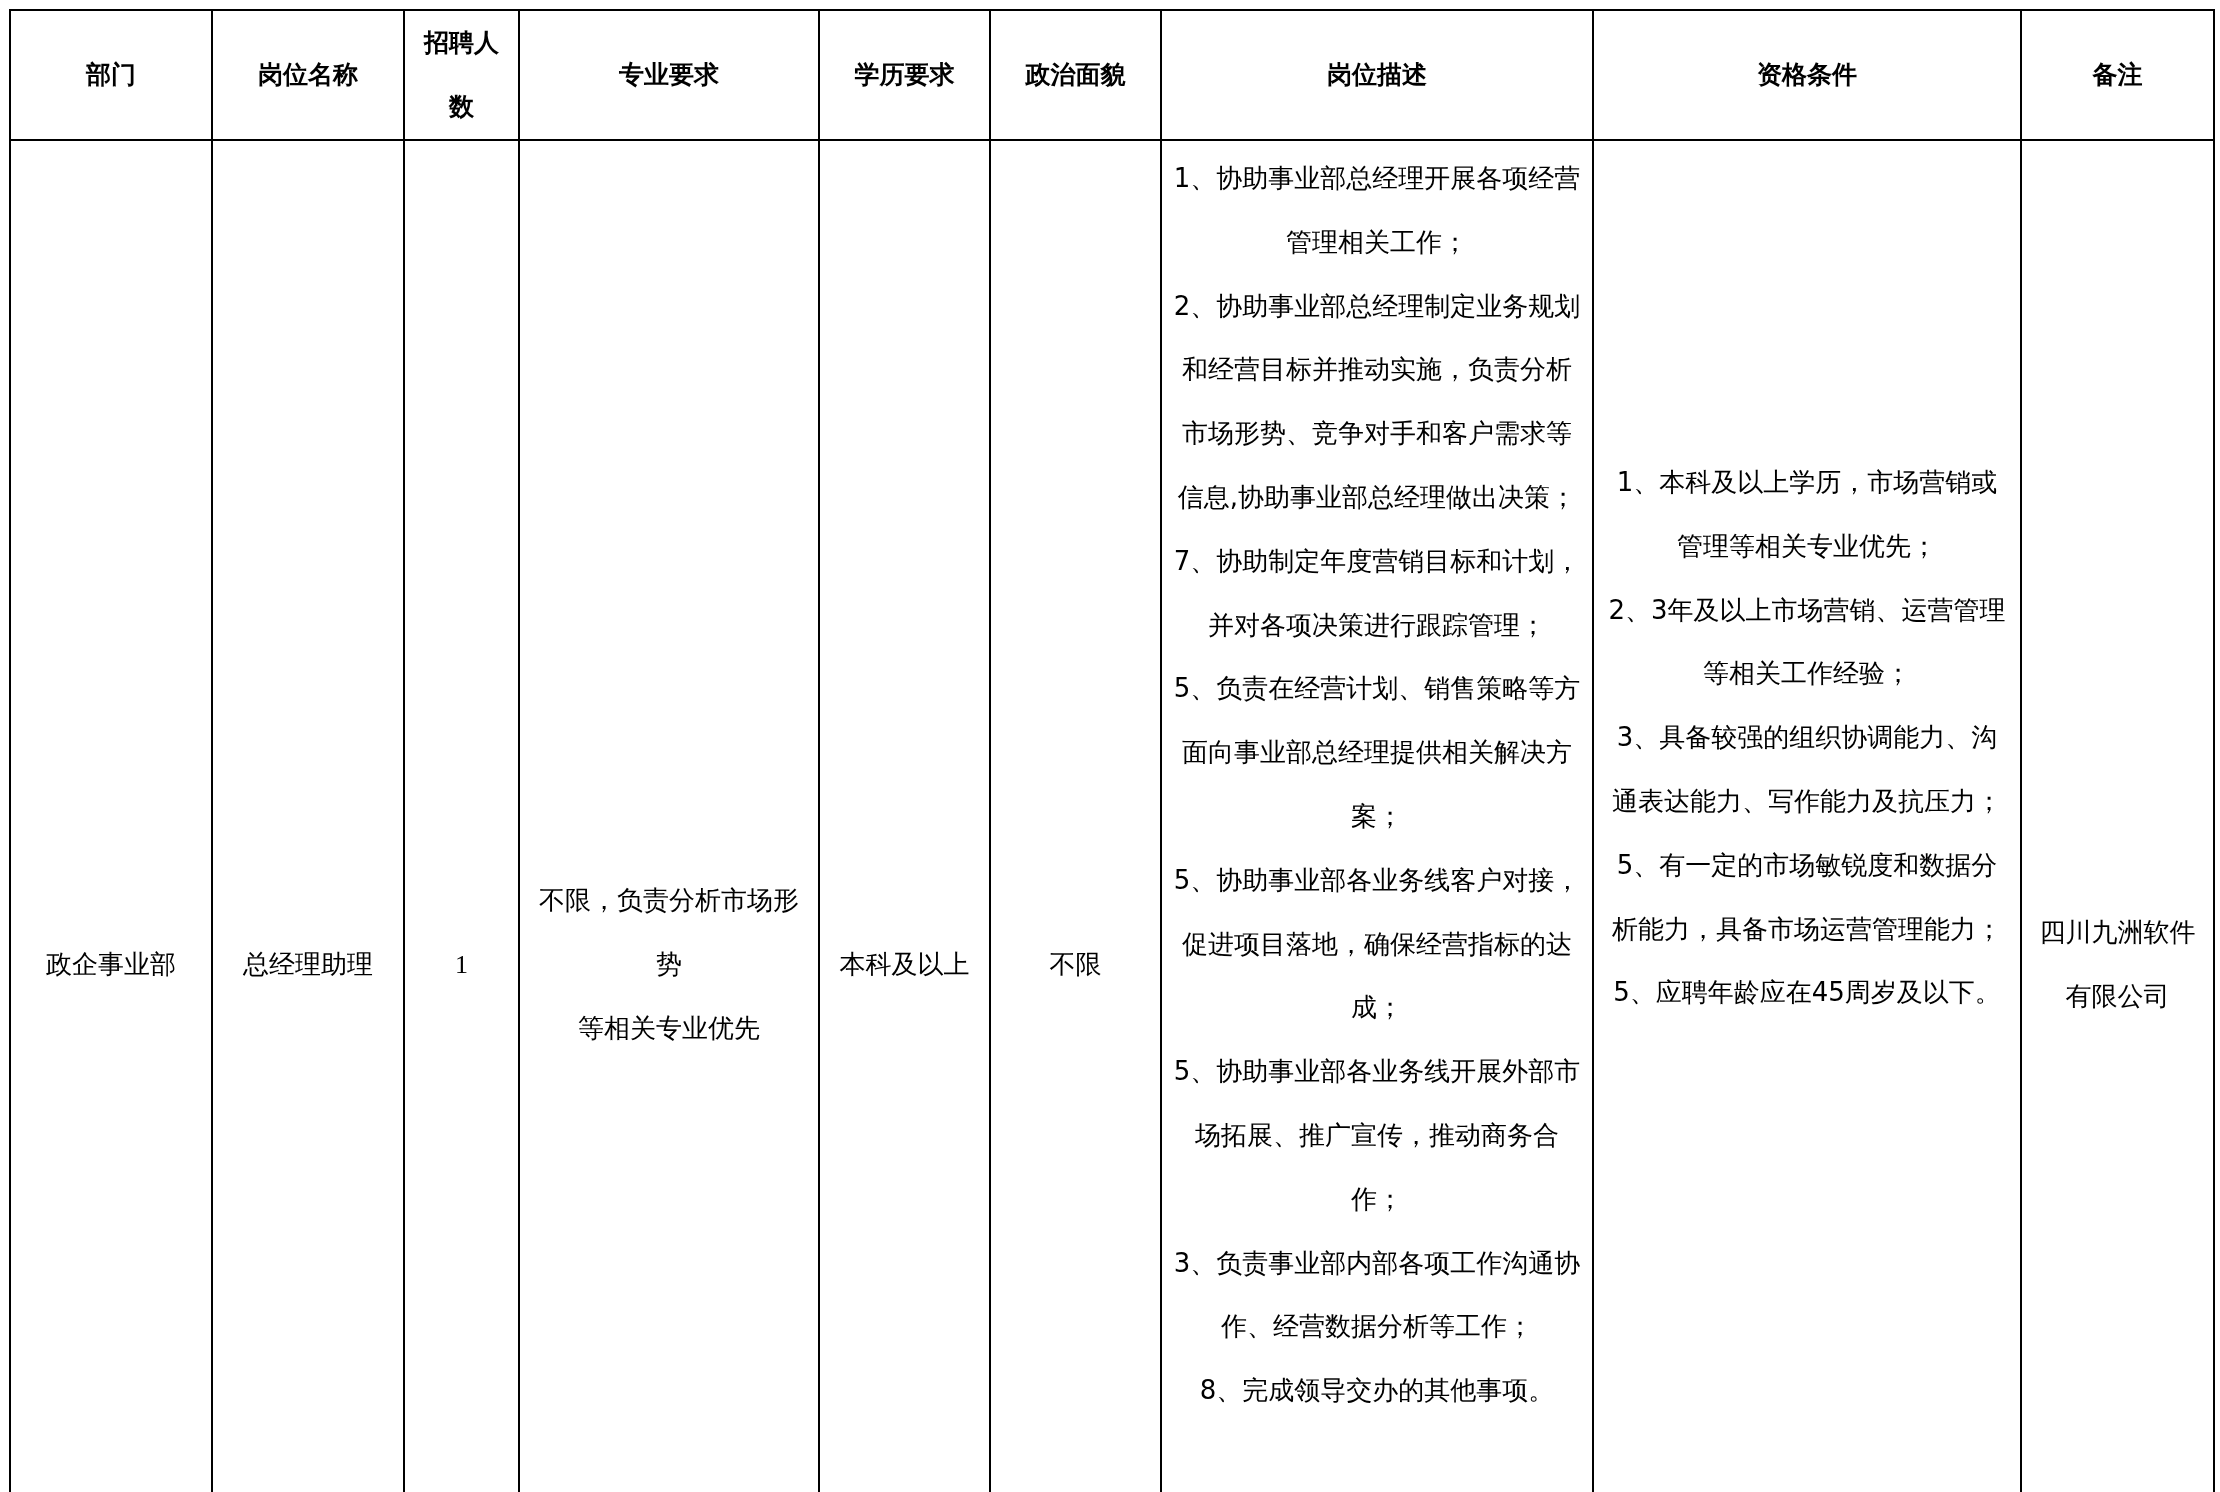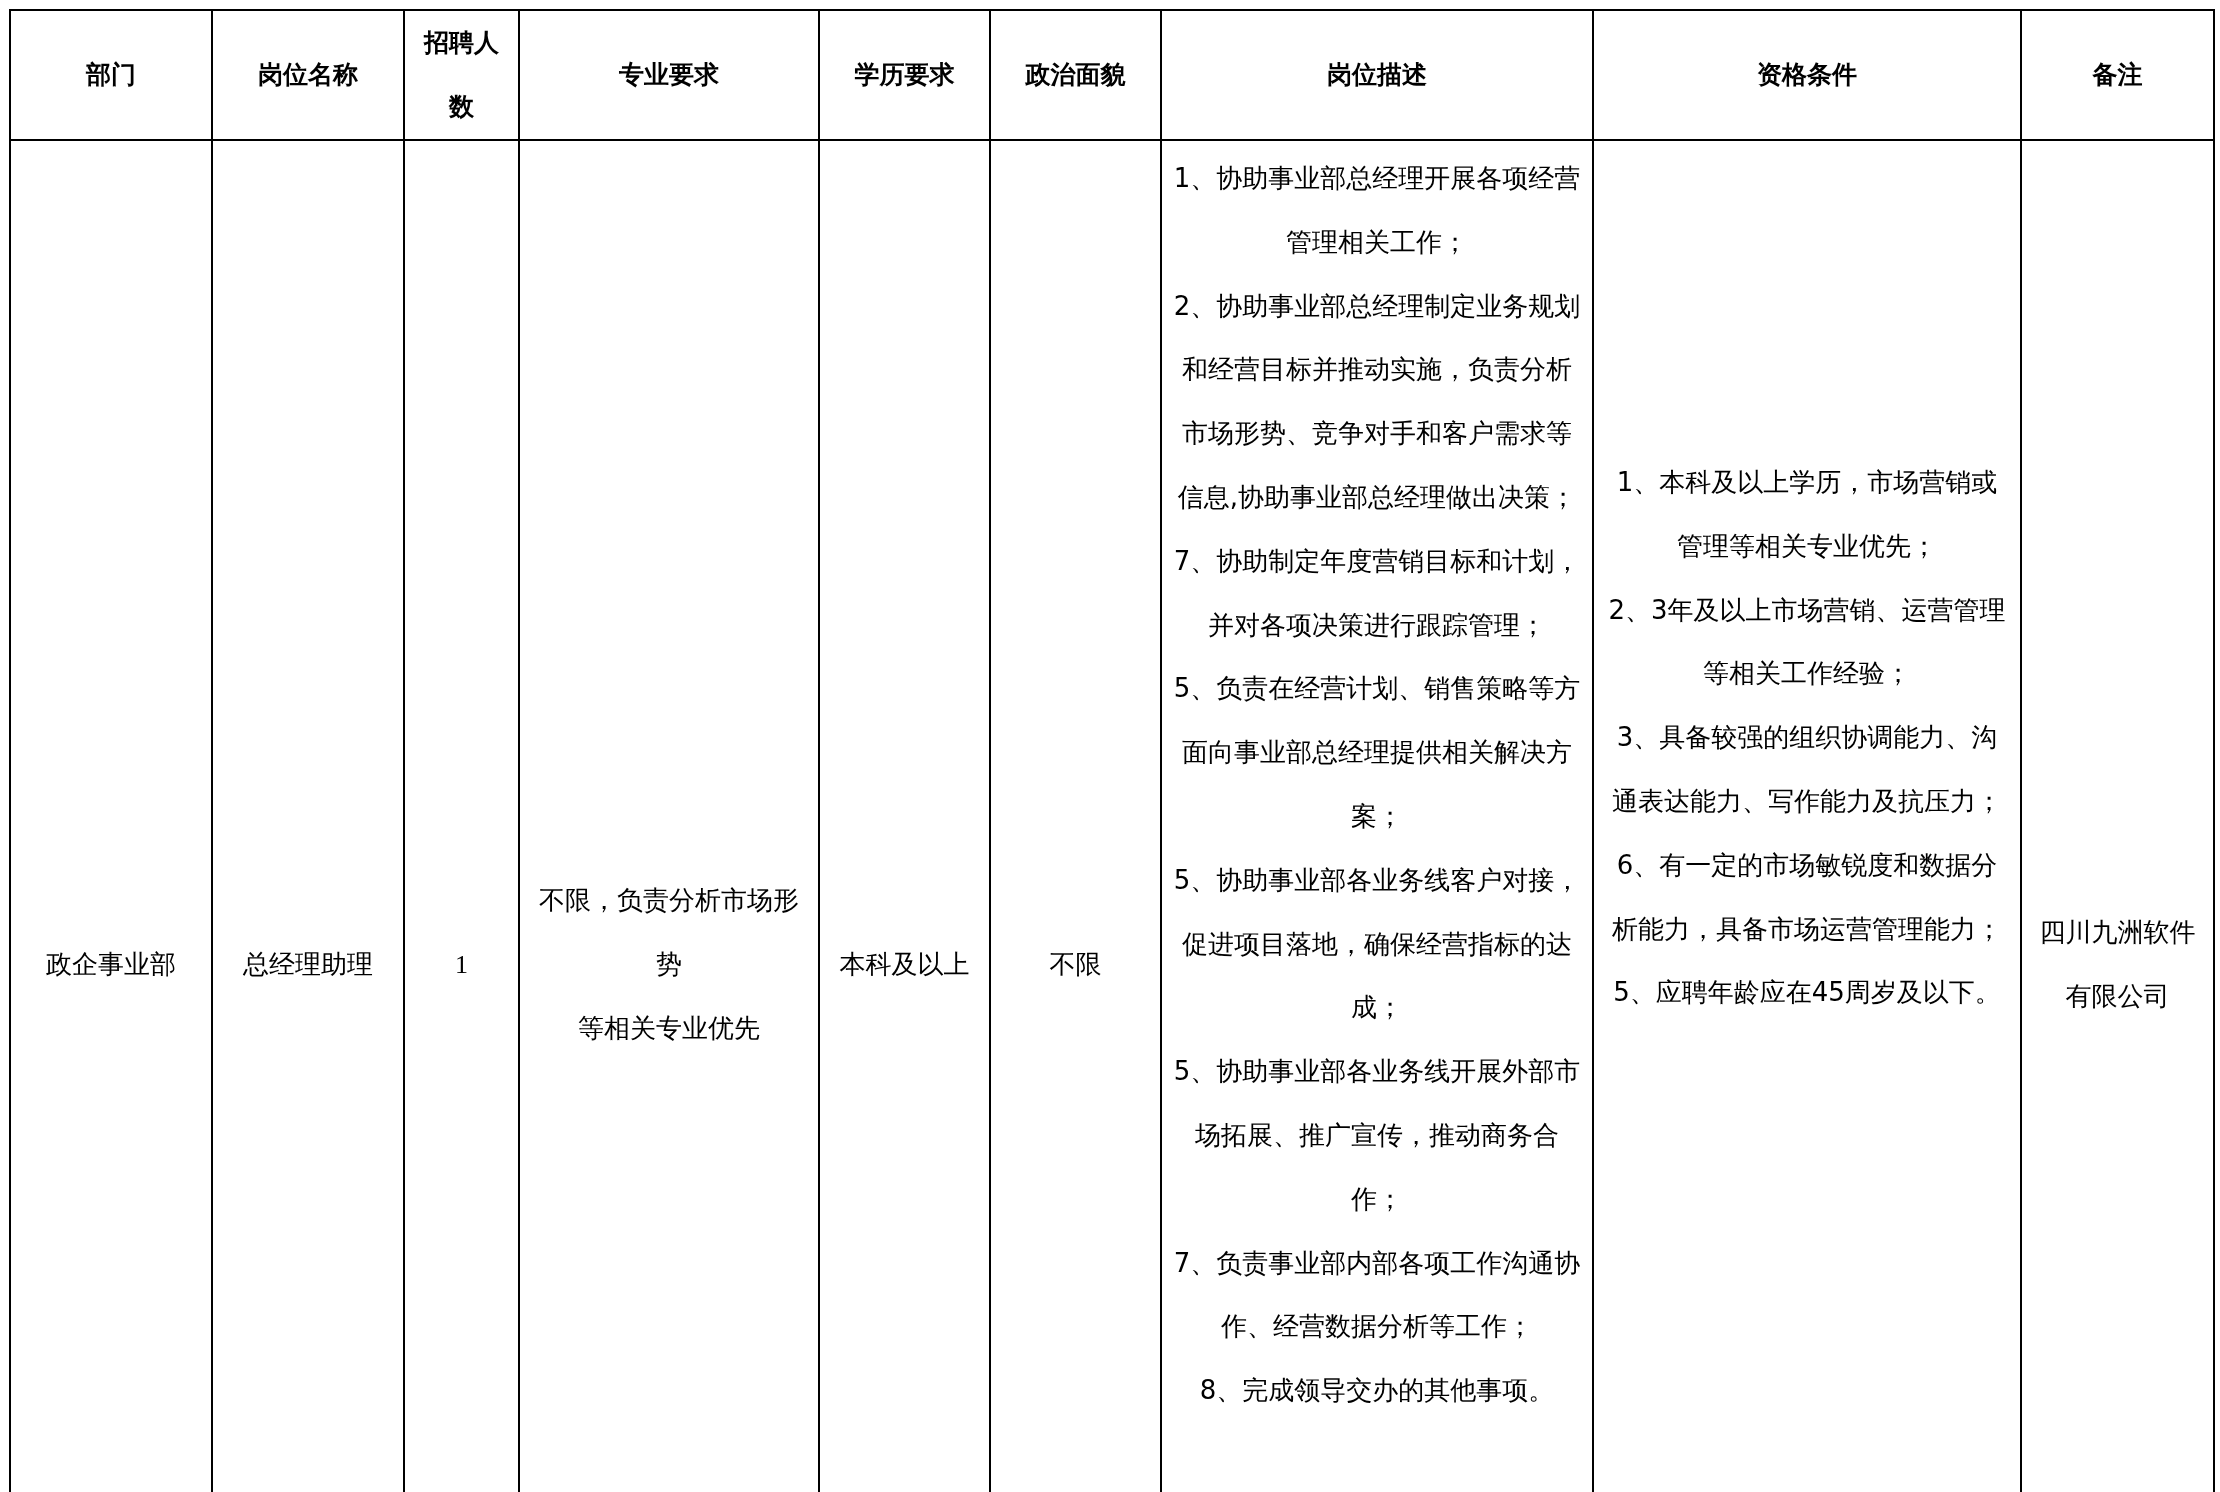--- a/index.html
+++ b/index.html
@@ -104,28 +104,28 @@
       </td>
       <td>本科及以上</td>
       <td>不限</td>
       <td class="top-align">
         <span class="line">1、协助事业部总经理开展各项经营管理相关工作；</span>
         <span class="line">2、协助事业部总经理制定业务规划和经营目标并推动实施，负责分析市场形势、竞争对手和客户需求等信息,协助事业部总经理做出决策；</span>
         <span class="line">7、协助制定年度营销目标和计划，并对各项决策进行跟踪管理；</span>
         <span class="line">5、负责在经营计划、销售策略等方面向事业部总经理提供相关解决方案；</span>
         <span class="line">5、协助事业部各业务线客户对接，促进项目落地，确保经营指标的达成；</span>
         <span class="line">5、协助事业部各业务线开展外部市场拓展、推广宣传，推动商务合作；</span>
-        <span class="line">7、负责事业部内部各项工作沟通协作、经营数据分析等工作；</span>
+        <span class="line">3、负责事业部内部各项工作沟通协作、经营数据分析等工作；</span>
         <span class="line">8、完成领导交办的其他事项。</span>
       </td>
       <td class="qual">
         <span class="line">1、本科及以上学历，市场营销或管理等相关专业优先；</span>
         <span class="line">2、3年及以上市场营销、运营管理等相关工作经验；</span>
         <span class="line">3、具备较强的组织协调能力、沟通表达能力、写作能力及抗压力；</span>
-        <span class="line">6、有一定的市场敏锐度和数据分析能力，具备市场运营管理能力；</span>
+        <span class="line">5、有一定的市场敏锐度和数据分析能力，具备市场运营管理能力；</span>
         <span class="line">5、应聘年龄应在45周岁及以下。</span>
       </td>
       <td>
         <span class="line">四川九洲软件</span>
         <span class="line">有限公司</span>
       </td>
     </tr>
   </tbody>
 </table>
 

